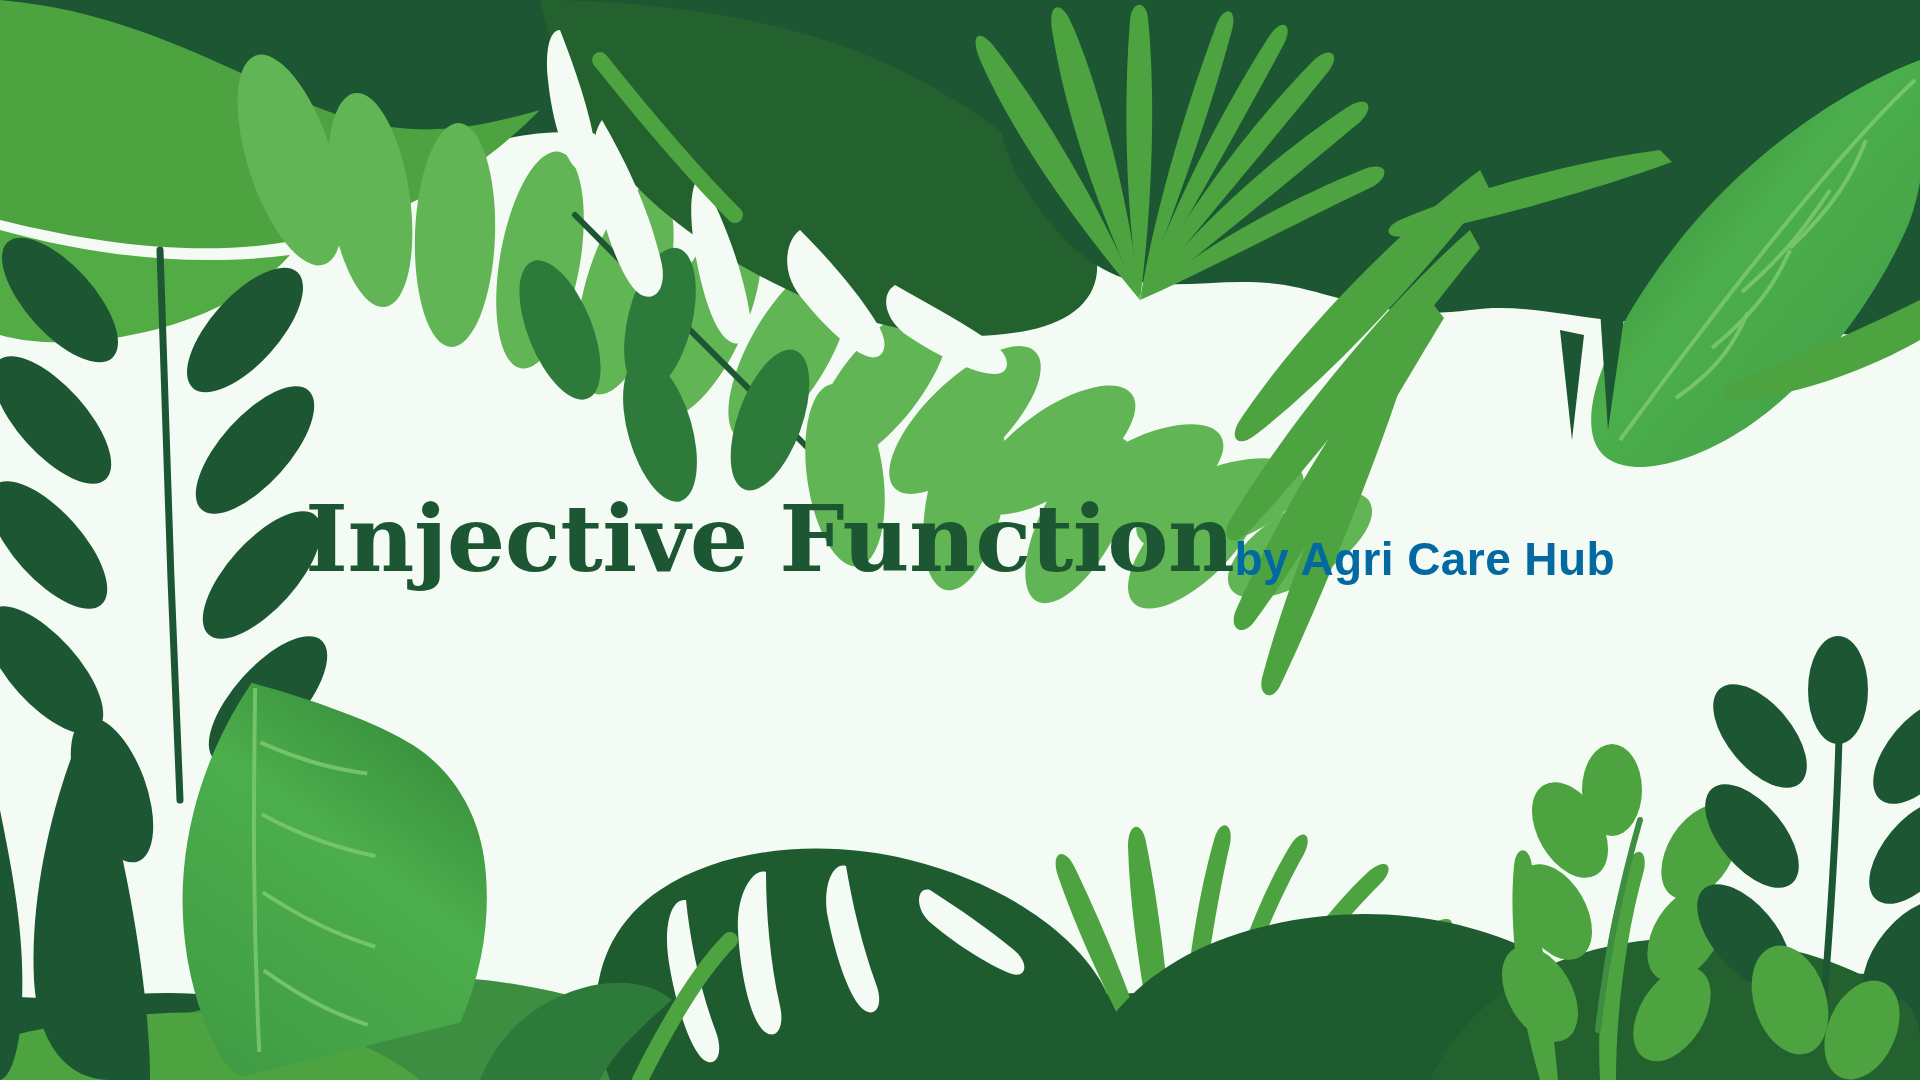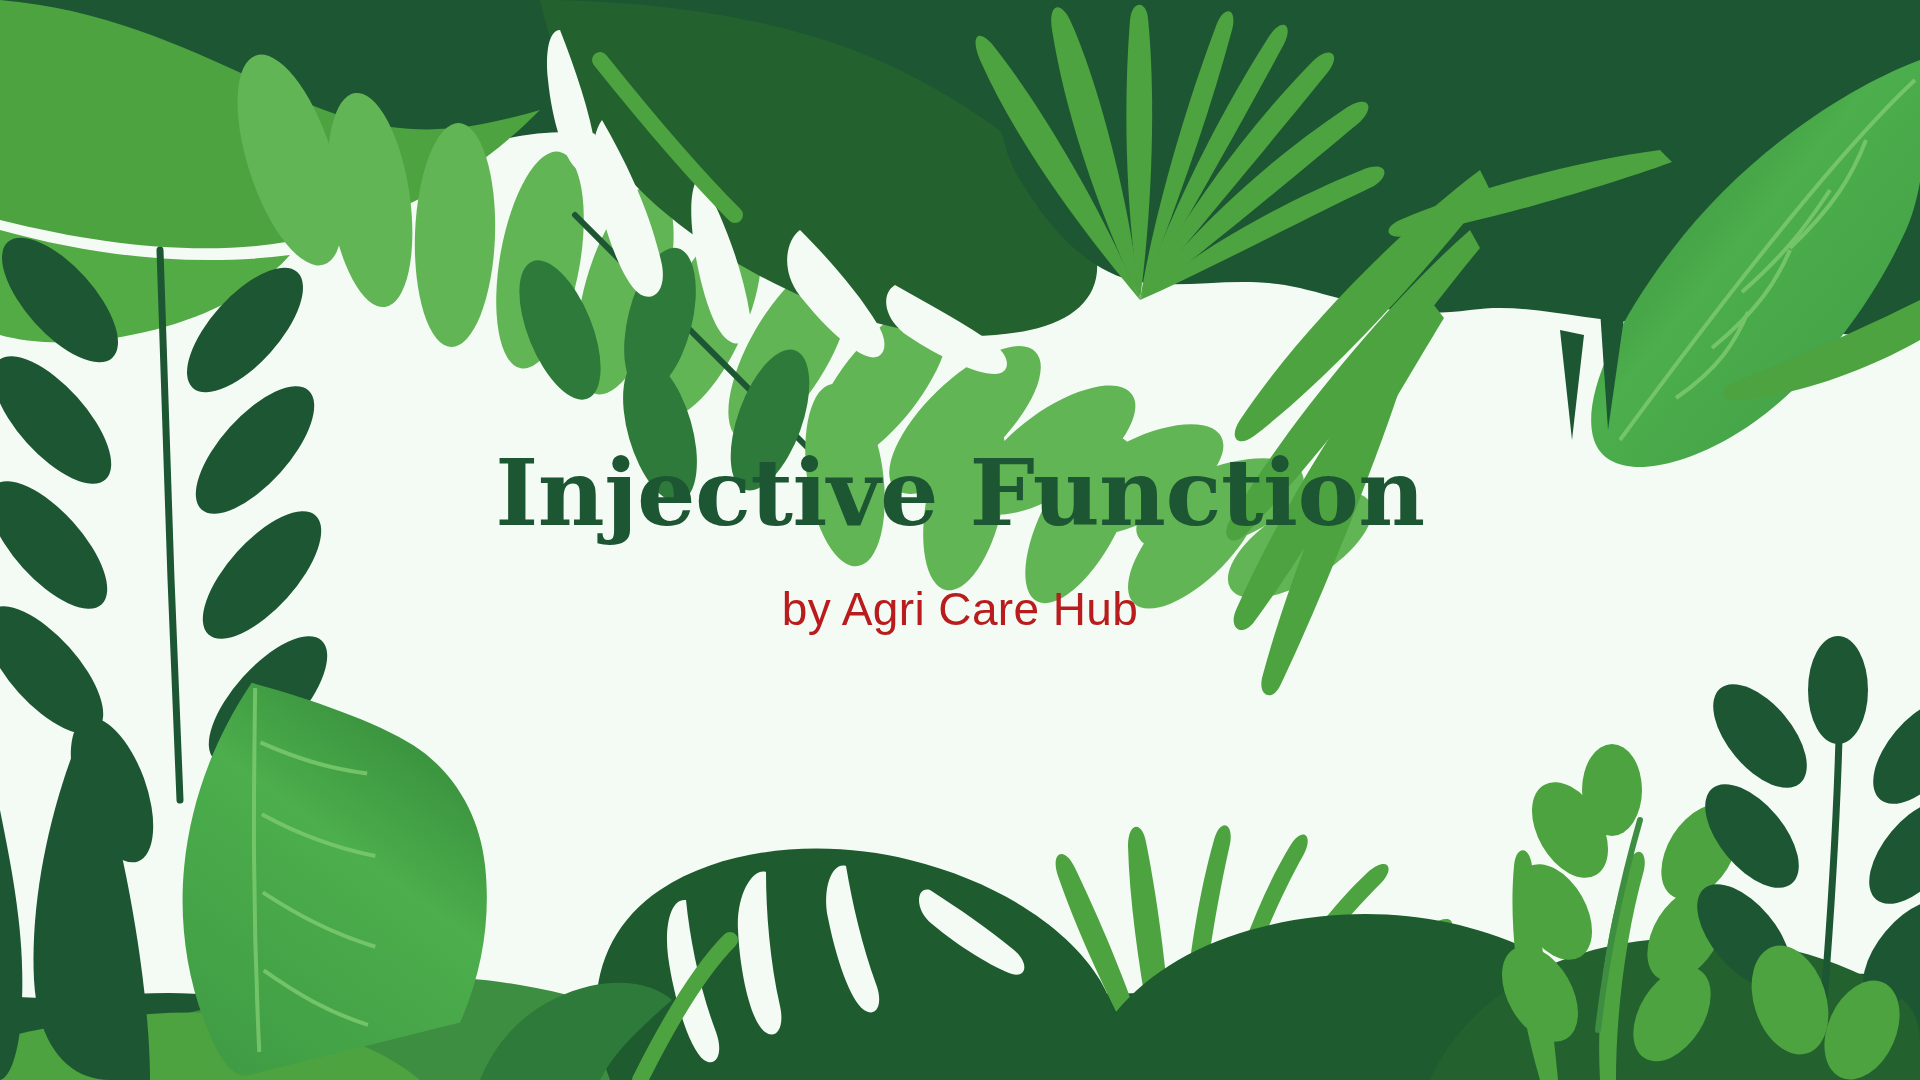--- a/index.html
+++ b/index.html
@@ -28,43 +28,42 @@
     height: 1080px;
     pointer-events: none;
   }
   .center-block {
     position: absolute;
     left: 0;
     top: 0;
     width: 1920px;
     height: 1080px;
     display: flex;
-    flex-direction: column;
     align-items: center;
     justify-content: center;
     z-index: 5;
   }
   .title {
     font-family: "DejaVu Serif", "Liberation Serif", serif;
     font-weight: 700;
     font-size: 92px;
     line-height: 1.08;
     letter-spacing: -0.5px;
     color: #1D5632;
     text-align: center;
     max-width: 1000px;
     margin: 0;
     padding: 0;
   }
   .subtitle {
     font-family: "Liberation Sans", sans-serif;
-    font-weight: 400;
+    font-weight: 700;
     font-size: 46px;
     letter-spacing: 0.4px;
-    color: #b91c1c;
+    color: #0369a1;
     text-align: center;
     margin: 38px 0 0 0;
     padding: 0;
   }
 </style>
 </head>
 <body>
 
 <div class="slide">
 

